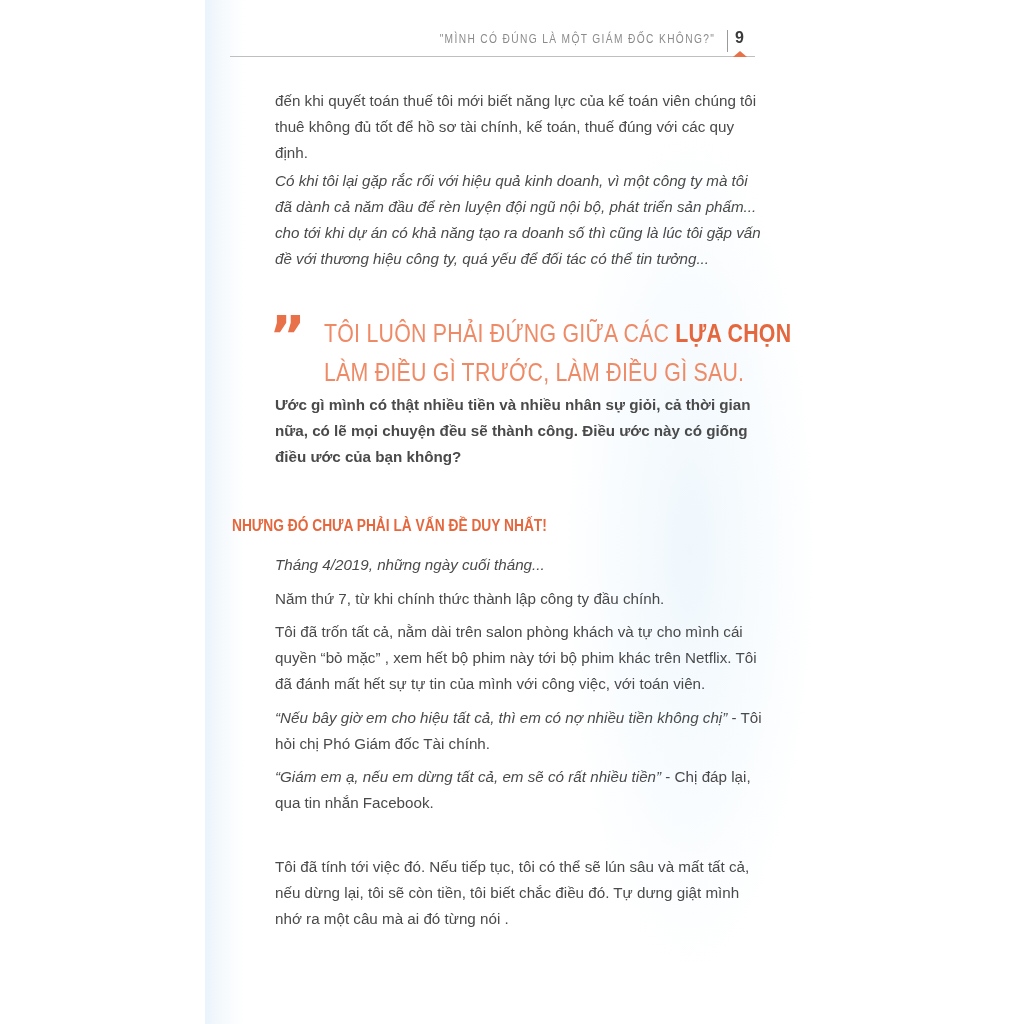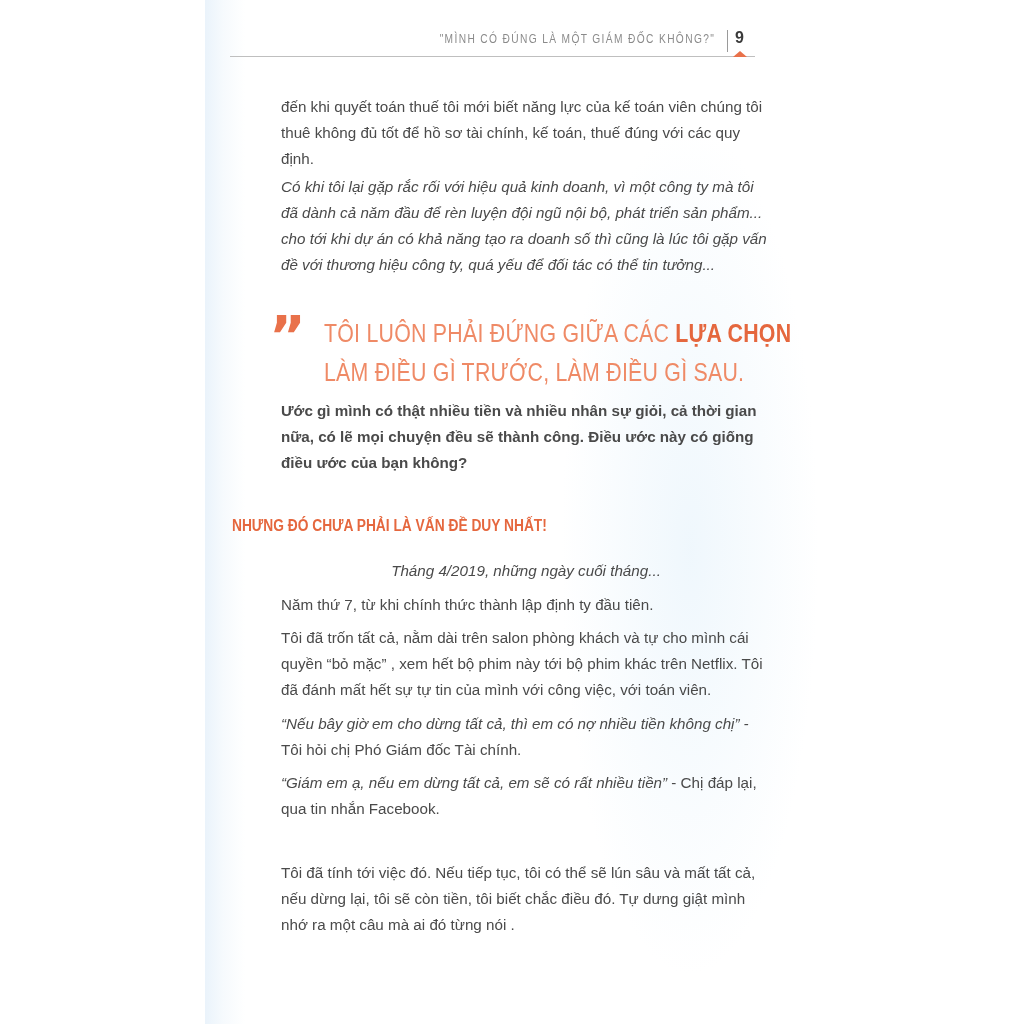--- a/index.html
+++ b/index.html
@@ -75,23 +75,23 @@
       border-bottom: 6px solid #e9714a;
     }
     .para {
       position: absolute;
       left: 271px;
       width: 490px;
       font-family: "Liberation Sans", sans-serif;
       font-size: 15.2px;
       line-height: 26px;
       color: #4a4a4a;
-      margin: 10px;
+      margin: 4px;
     }
-    .para.italic { font-style: italic; text-align: center; }
+    .para.italic { font-style: italic; }
     .italic-span { font-style: italic; }
     .pullquote {
       position: absolute;
       left: 269px;
       top: 314px;
       width: 500px;
       height: 80px;
     }
     .quote-mark {
       position: absolute;
@@ -157,21 +157,21 @@
     <div><span>TÔI LUÔN PHẢI ĐỨNG GIỮA CÁC </span><span class="emph">LỰA CHỌN</span></div>
     <div>LÀM ĐIỀU GÌ TRƯỚC, LÀM ĐIỀU GÌ SAU.</div>
   </div>
 </div>
 
 <p class="para" style="top:388px;font-weight:bold;">Ước gì mình có thật nhiều tiền và nhiều nhân sự giỏi, cả thời gian nữa, có lẽ mọi chuyện đều sẽ thành công. Điều ước này có giống điều ước của bạn không?</p>
 
 <div class="section-heading">NHƯNG ĐÓ CHƯA PHẢI LÀ VẤN ĐỀ DUY NHẤT!</div>
 
 <p class="para italic" style="top:548px;">Tháng 4/2019, những ngày cuối tháng...</p>
-<p class="para" style="top:582px;">Năm thứ 7, từ khi chính thức thành lập định ty đầu tiên.</p>
+<p class="para" style="top:582px;">Năm thứ 7, từ khi chính thức thành lập công ty đầu chính.</p>
 
 <p class="para" style="top:615px;">Tôi đã trốn tất cả, nằm dài trên salon phòng khách và tự cho mình cái quyền “bỏ mặc” , xem hết bộ phim này tới bộ phim khác trên Netflix. Tôi đã đánh mất hết sự tự tin của mình với công việc, với toán viên.</p>
 
-<p class="para" style="top:701px;"><span class="italic-span">“Nếu bây giờ em cho dừng tất cả, thì em có nợ nhiều tiền không chị”</span><span> - Tôi hỏi chị Phó Giám đốc Tài chính.</span></p>
+<p class="para" style="top:701px;"><span class="italic-span">“Nếu bây giờ em cho hiệu tất cả, thì em có nợ nhiều tiền không chị”</span><span> - Tôi hỏi chị Phó Giám đốc Tài chính.</span></p>
 
 <p class="para" style="top:760px;"><span class="italic-span">“Giám em ạ, nếu em dừng tất cả, em sẽ có rất nhiều tiền”</span><span> - Chị đáp lại, qua tin nhắn Facebook.</span></p>
 
 <p class="para" style="top:850px;">Tôi đã tính tới việc đó. Nếu tiếp tục, tôi có thể sẽ lún sâu và mất tất cả, nếu dừng lại, tôi sẽ còn tiền, tôi biết chắc điều đó. Tự dưng giật mình nhớ ra một câu mà ai đó từng nói .</p>
 
 </body></html>

